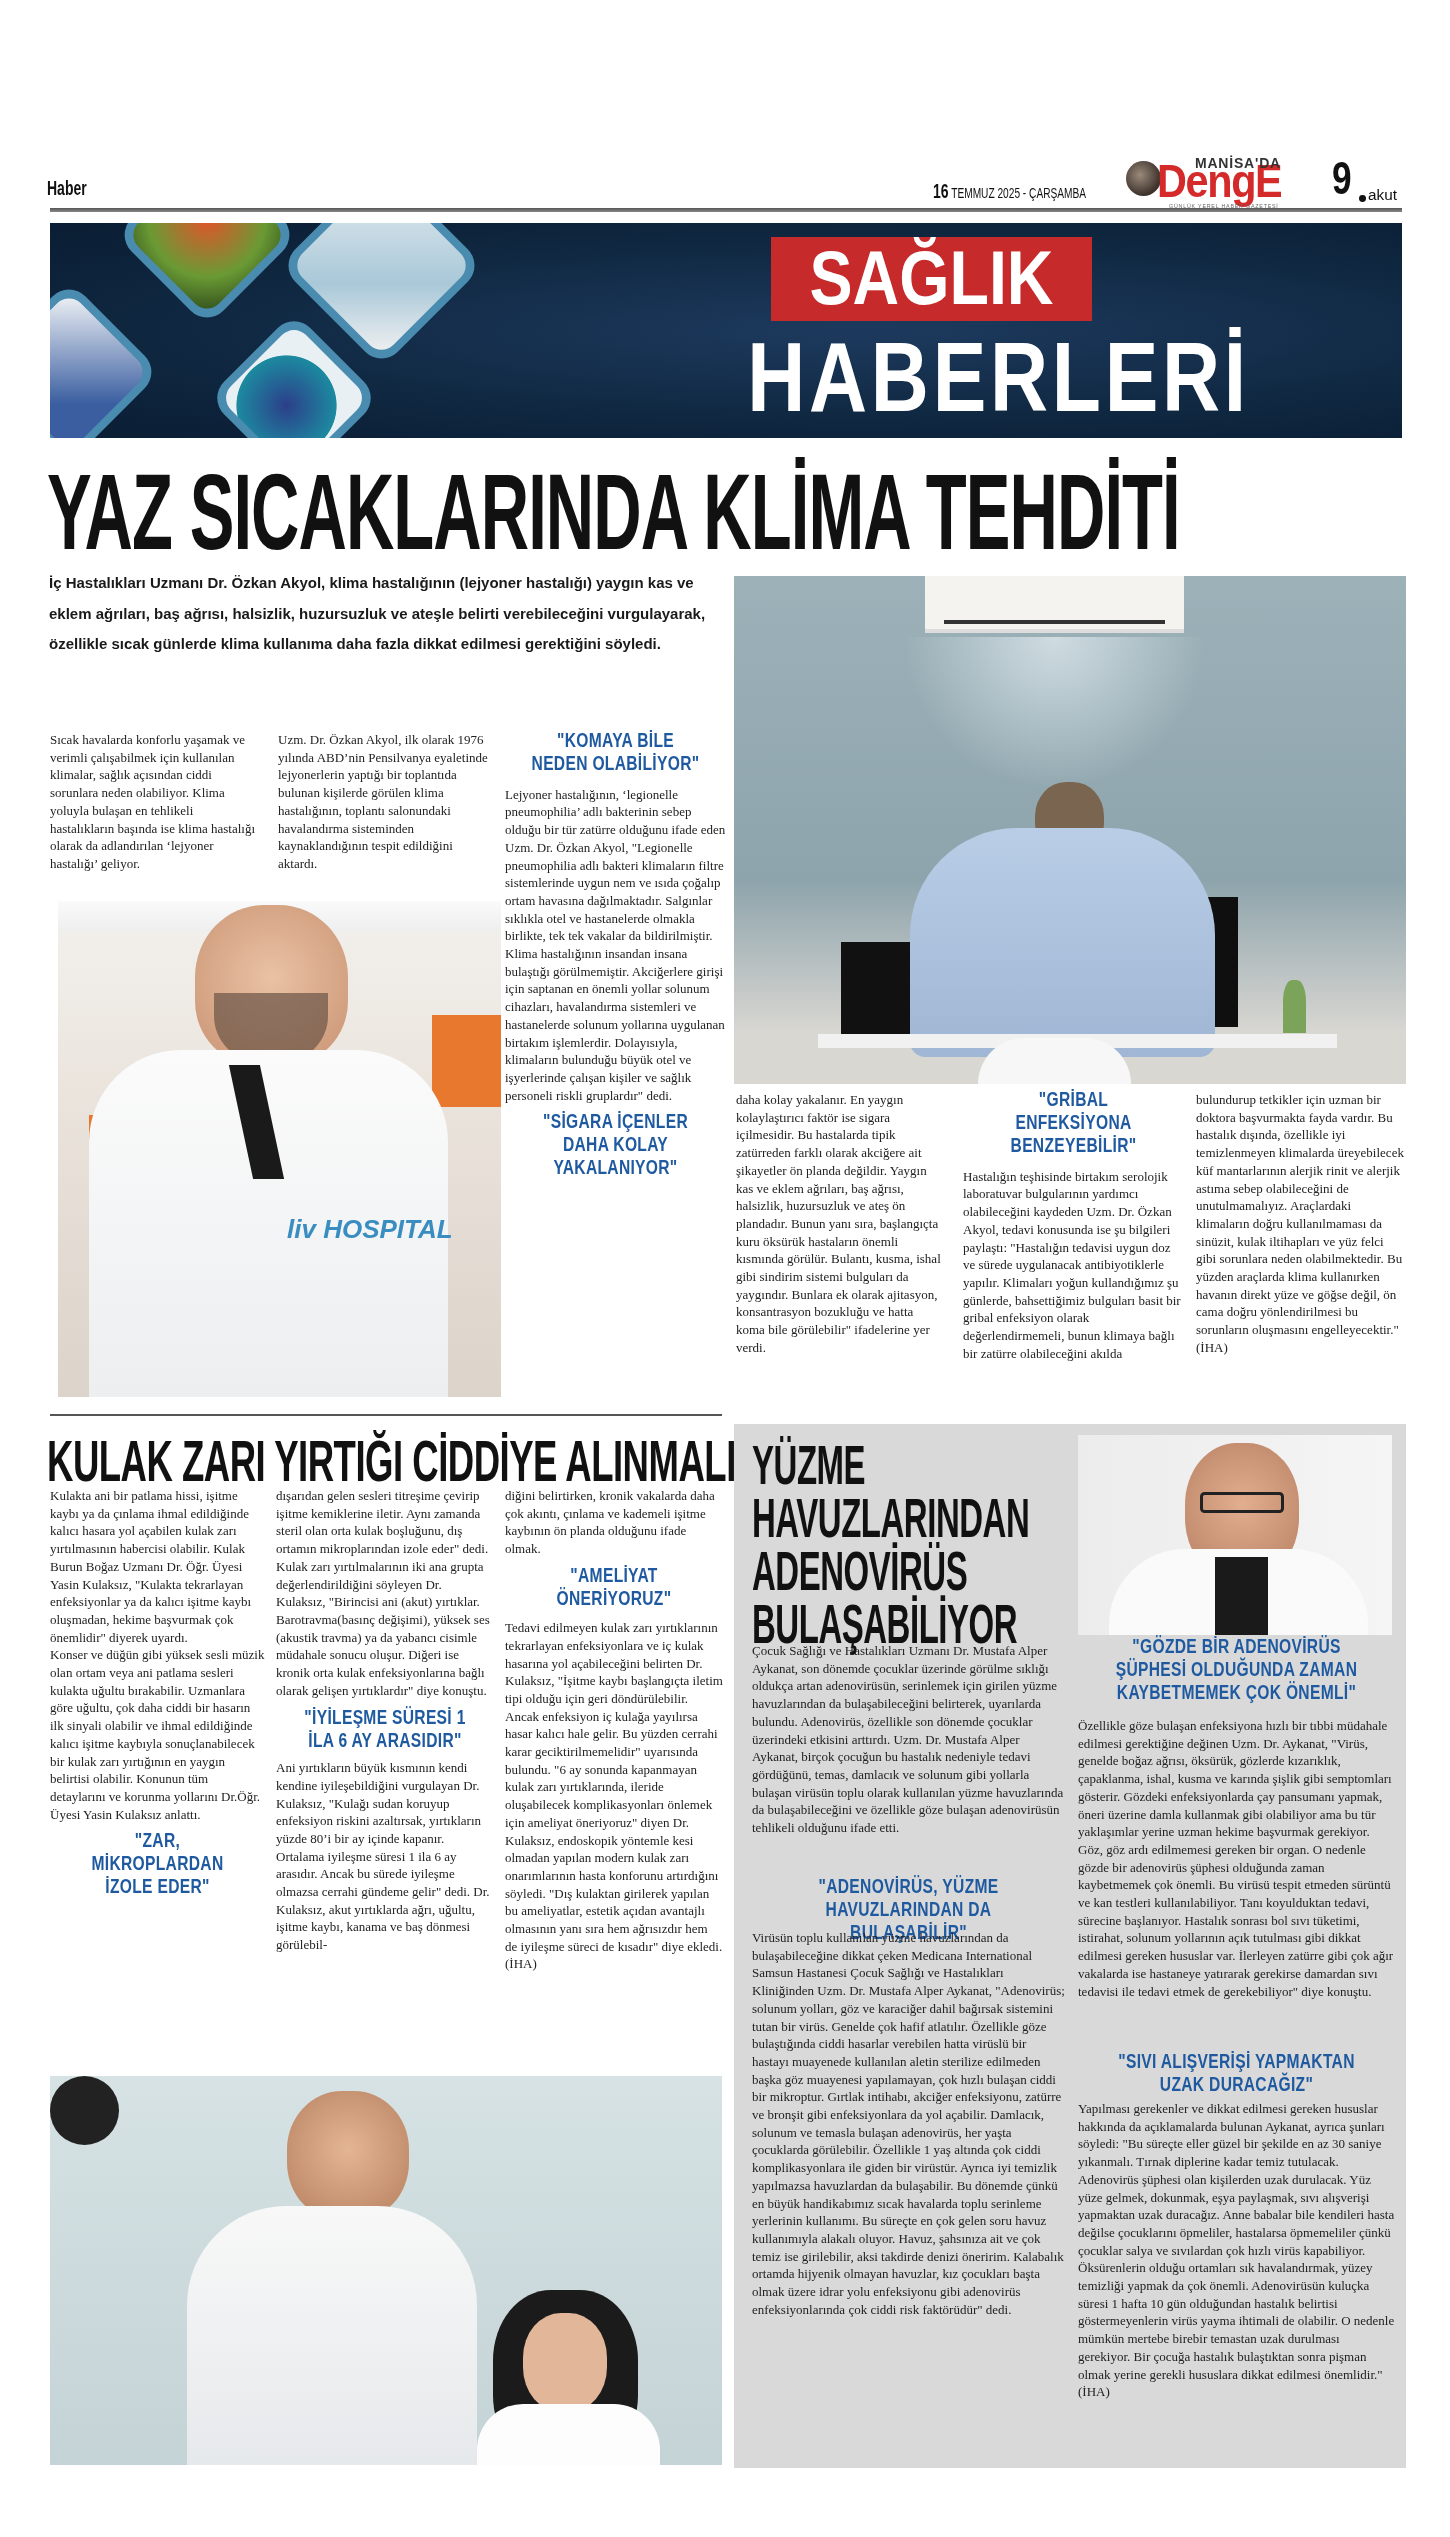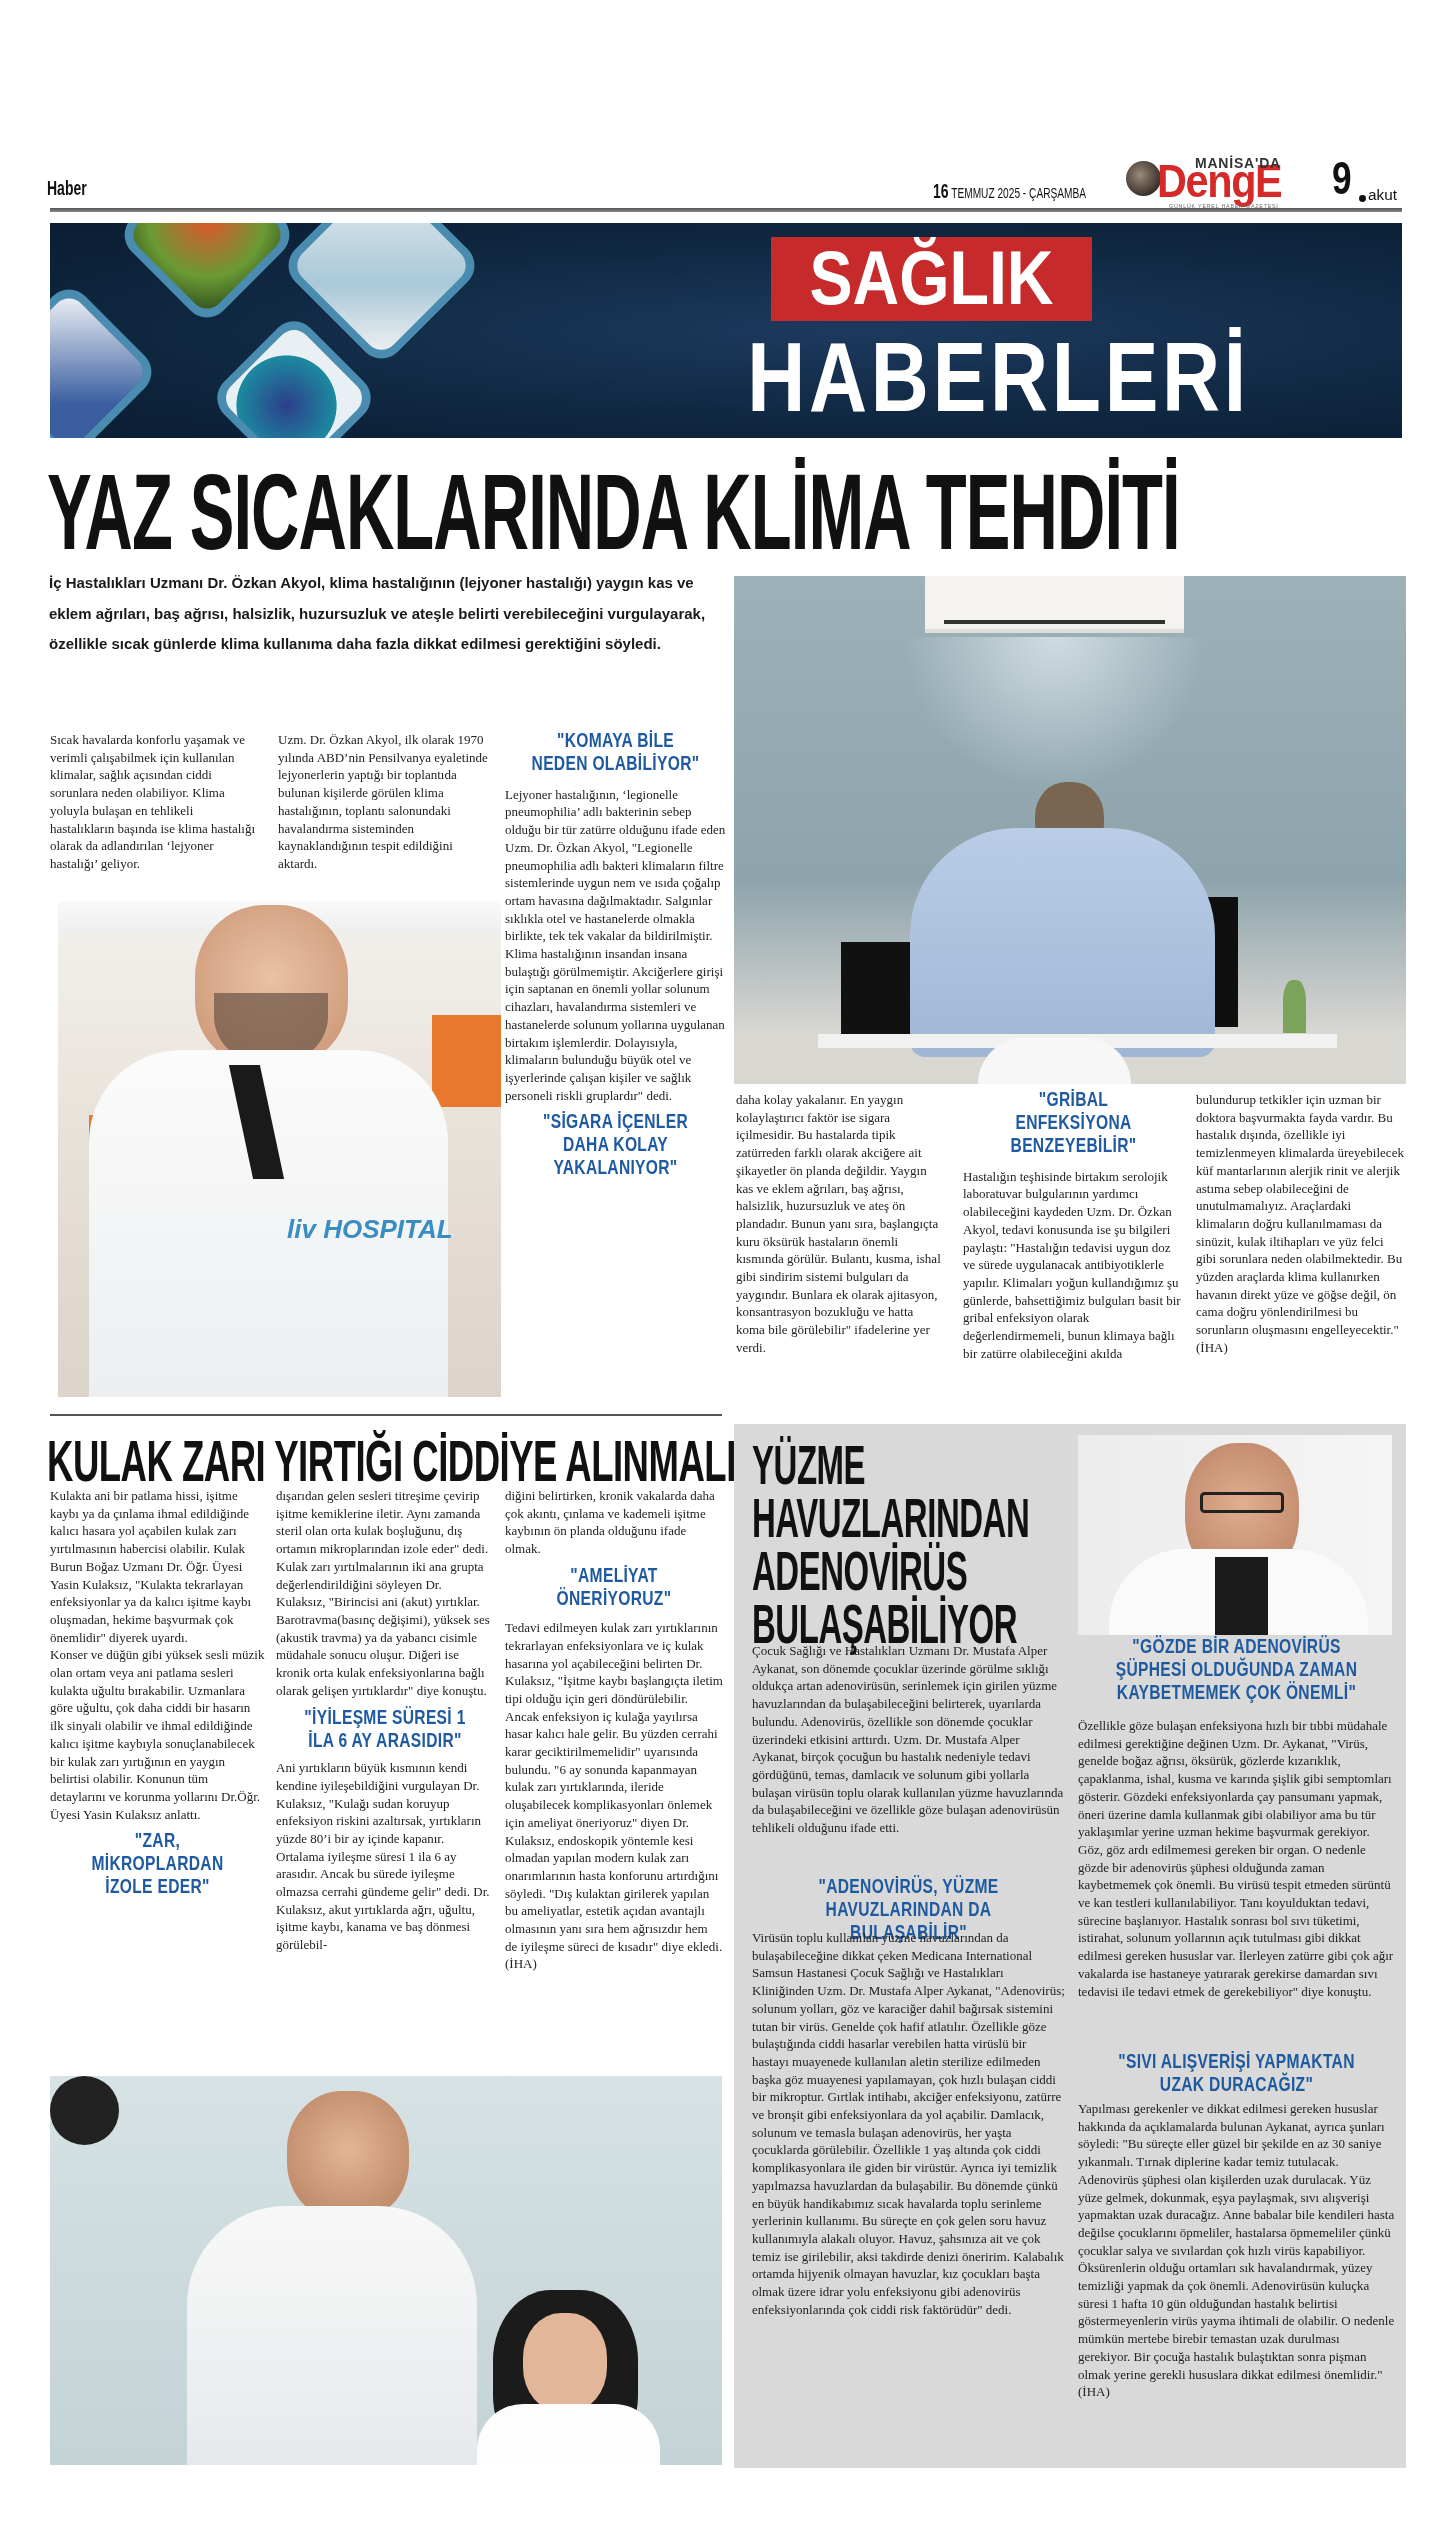--- a/index.html
+++ b/index.html
@@ -82,21 +82,21 @@
     </div>
   <div class="abs banner-red"></div>
   <div class="abs banner-saglik">SAĞLIK</div>
   <div class="abs banner-haberleri">HABERLERİ</div>
 </div>
 
 <div class="abs headline1">YAZ SICAKLARINDA KLİMA TEHDİTİ</div>
 <div class="abs lead">İç Hastalıkları Uzmanı Dr. Özkan Akyol, klima hastalığının (lejyoner hastalığı) yaygın kas ve eklem ağrıları, baş ağrısı, halsizlik, huzursuzluk ve ateşle belirti verebileceğini vurgulayarak, özellikle sıcak günlerde klima kullanıma daha fazla dikkat edilmesi gerektiğini söyledi.</div>
 
 <div class="abs body" style="left:50px;top:731px;width:208px;">Sıcak havalarda konforlu yaşamak ve verimli çalışabilmek için kullanılan klimalar, sağlık açısından ciddi sorunlara neden olabiliyor. Klima yoluyla bulaşan en tehlikeli hastalıkların başında ise klima hastalığı olarak da adlandırılan ‘lejyoner hastalığı’ geliyor.</div>
-<div class="abs body" style="left:278px;top:731px;width:210px;">Uzm. Dr. Özkan Akyol, ilk olarak 1970 yılında ABD’nin Pensilvanya eyaletinde lejyonerlerin yaptığı bir toplantıda bulunan kişilerde görülen klima hastalığının, toplantı salonundaki havalandırma sisteminden kaynaklandığının tespit edildiğini aktardı.</div>
+<div class="abs body" style="left:278px;top:731px;width:210px;">Uzm. Dr. Özkan Akyol, ilk olarak 1976 yılında ABD’nin Pensilvanya eyaletinde lejyonerlerin yaptığı bir toplantıda bulunan kişilerde görülen klima hastalığının, toplantı salonundaki havalandırma sisteminden kaynaklandığının tespit edildiğini aktardı.</div>
 
 <div class="abs" style="left:505px;top:729px;width:221px;">
   <div class="sub">"KOMAYA BİLE NEDEN OLABİLİYOR"</div>
   <div class="body" style="margin-top:10.7px;">Lejyoner hastalığının, ‘legionelle pneumophilia’ adlı bakterinin sebep olduğu bir tür zatürre olduğunu ifade eden Uzm. Dr. Özkan Akyol, "Legionelle pneumophilia adlı bakteri klimaların filtre sistemlerinde uygun nem ve ısıda çoğalıp ortam havasına dağılmaktadır. Salgınlar sıklıkla otel ve hastanelerde olmakla birlikte, tek tek vakalar da bildirilmiştir. Klima hastalığının insandan insana bulaştığı görülmemiştir. Akciğerlere girişi için saptanan en önemli yollar solunum cihazları, havalandırma sistemleri ve hastanelerde solunum yollarına uygulanan birtakım işlemlerdir. Dolayısıyla, klimaların bulunduğu büyük otel ve işyerlerinde çalışan kişiler ve sağlık personeli riskli gruplardır" dedi.</div>
   <div class="sub" style="margin-top:6.1px;">"SİGARA İÇENLER DAHA KOLAY YAKALANIYOR"</div>
 </div>
 
 <div class="abs photo-doc1">
   <div class="abs" style="left:0;top:0;width:443px;height:30.5px;background:linear-gradient(#fafafa,#eee);"></div>
   <div class="abs" style="left:374px;top:114px;width:69px;height:92px;background:#e8782e;"></div>

